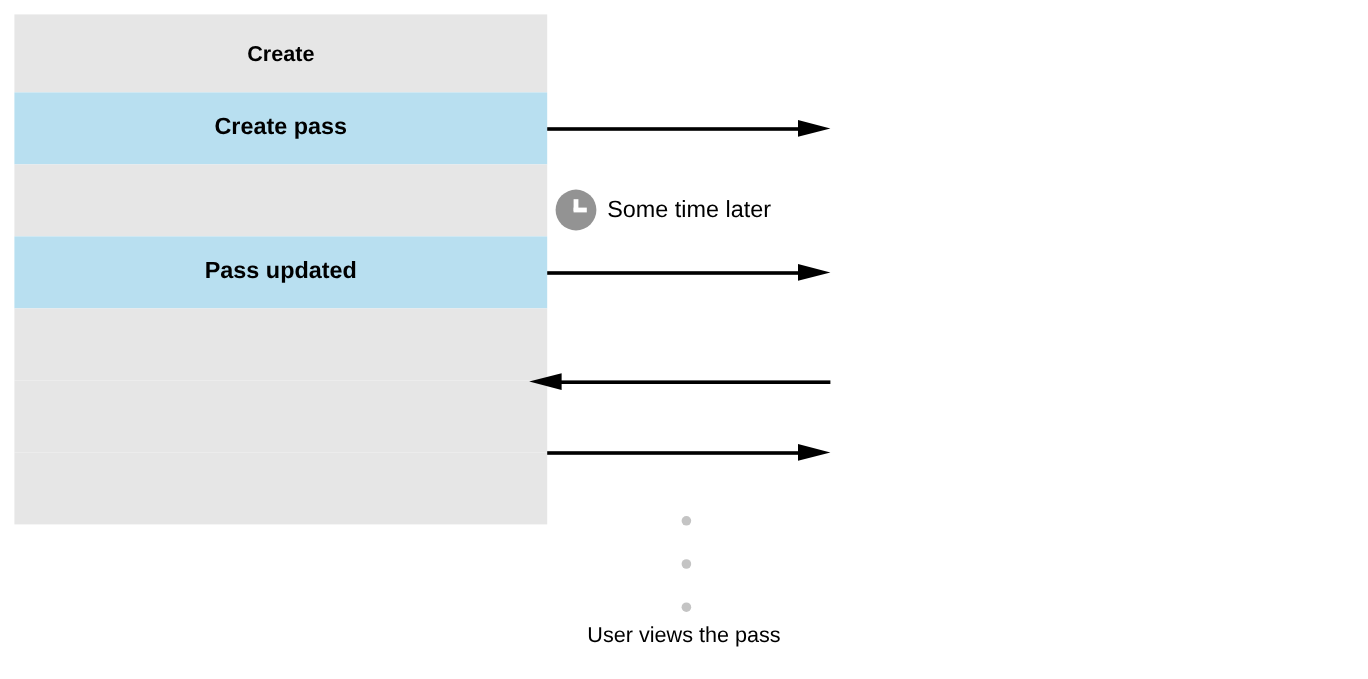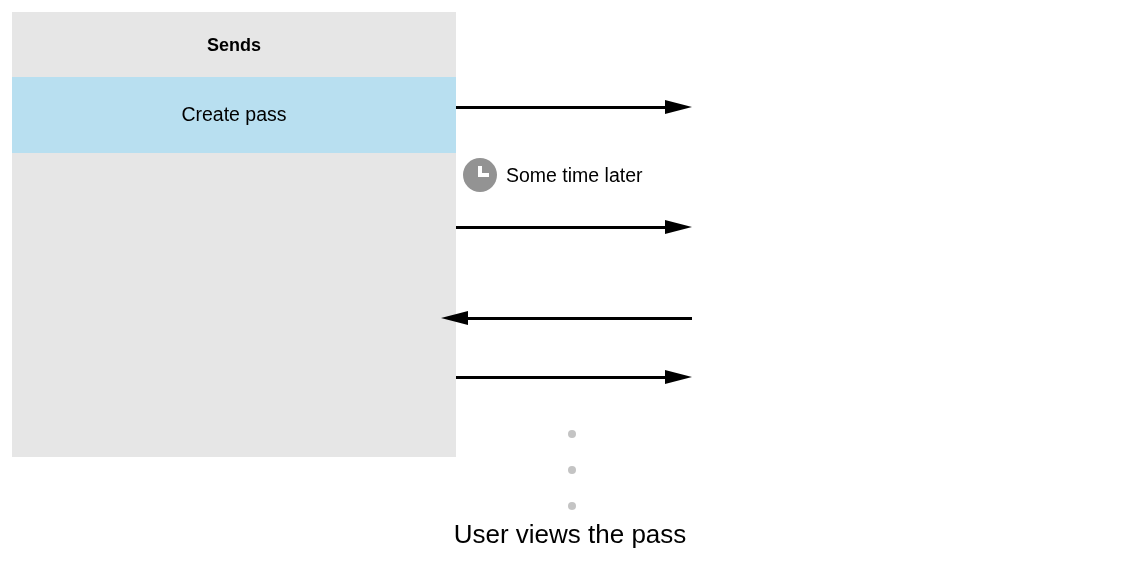--- a/index.html
+++ b/index.html
@@ -40,21 +40,21 @@
     line-height: 1;
     white-space: nowrap;
   }
   .band.gray { background: #e6e6e6; }
   .band.blue { background: #b8dff0; }
   .band.head {
     height: 65px;
     font-weight: bold;
     font-size: 18px;
   }
-  .band.row { height: 76px; }
+  .band.row { height: 60px; font-weight: bold; }
 
   
   .arrow {
     position: absolute;
     height: 16px;
   }
   .arrow .shaft {
     position: absolute;
     top: 7px;
     height: 2.6px;
@@ -127,33 +127,34 @@
     margin: 0 auto 28px auto;
   }
 
   
   #footer-caption {
     position: absolute;
     left: 0;
     top: 519px;
     width: 1140px;
     text-align: center;
-    font-size: 26px;
+    font-size: 18px;
     color: #000000;
   }
 </style>
 </head>
 <body>
 
 <div id="canvas">
 
   <div class="column" id="col-server">
-    <div class="band head gray">Sends</div>
+    <div class="band head gray">Create</div>
     <div class="band row blue">Create pass</div>
     <div class="band row gray"></div>
+    <div class="band row blue">Pass updated</div>
     <div class="band row gray"></div>
     <div class="band row gray"></div>
     <div class="band row gray"></div>
   </div>
 
 
   <div class="arrow right" id="arrow-1" style="left:456px; top:99px; width:236px;">
     <div class="shaft"></div>
     <div class="head"></div>
   </div>

